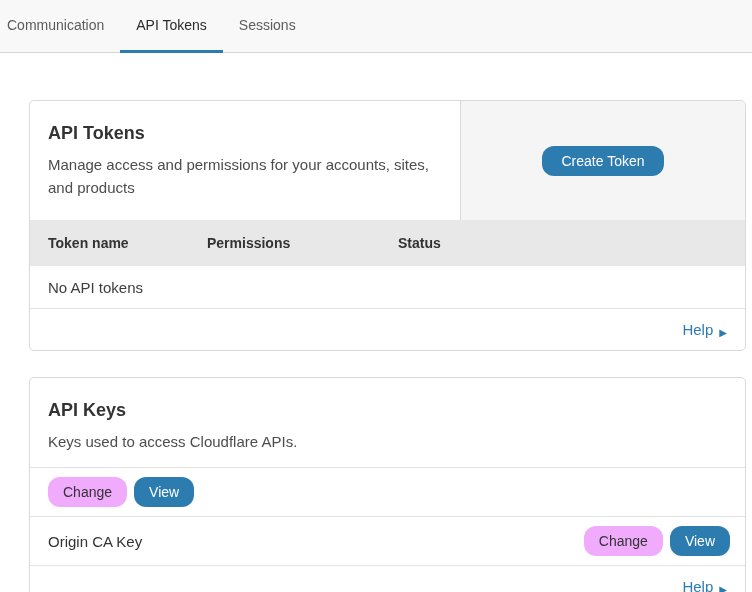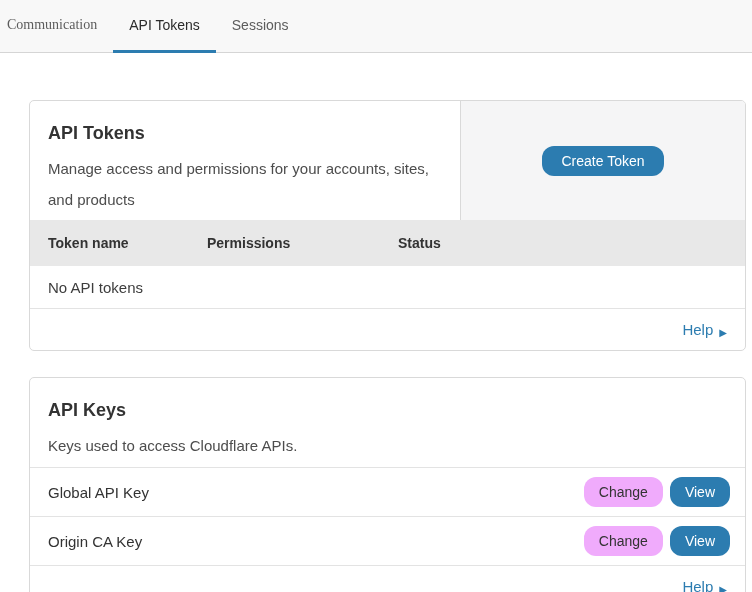--- a/index.html
+++ b/index.html
@@ -23,21 +23,21 @@
   .tab {
     display: flex;
     align-items: center;
     padding: 0 16px;
     font-size: 14px;
     color: #5c5c5c;
     cursor: pointer;
     border-bottom: 3px solid transparent;
     margin-bottom: -1px;
   }
-  .tab:first-child { padding-left: 0; font-family: Liberation Serif, serif; }
+  .tab:first-child { padding-left: 0; }
   .tab.active {
     color: #2b2b2b;
     border-bottom-color: #2c7cb0;
   }
 
   
   .content { padding-top: 47px; }
   .card {
     width: 717px;
     margin-left: 29px;
@@ -63,21 +63,21 @@
     justify-content: center;
   }
   .card-title {
     font-size: 18px;
     font-weight: bold;
     color: #333;
     margin-bottom: 9px;
   }
   .card-desc {
     font-size: 15px;
-    line-height: 31px;
+    line-height: 23px;
     color: #4d4d4d;
     max-width: 390px;
   }
 
   .btn {
     display: inline-block;
     border: none;
     border-radius: 12px;
     font-family: "Liberation Sans", sans-serif;
     font-size: 14px;
@@ -191,21 +191,20 @@
     </div>
   </section>
 
   <section class="card">
     <div class="keys-header">
       <h2 class="card-title">API Keys</h2>
       <p class="card-desc">Keys used to access Cloudflare APIs.</p>
     </div>
 
     <div class="key-row">
-      <span class="key-label">Global API Key</span>
       <button class="btn btn-secondary">Change</button>
       <button class="btn btn-primary">View</button>
     </div>
 
     <div class="key-row">
       <span class="key-label">Origin CA Key</span>
       <button class="btn btn-secondary">Change</button>
       <button class="btn btn-primary">View</button>
     </div>
 

